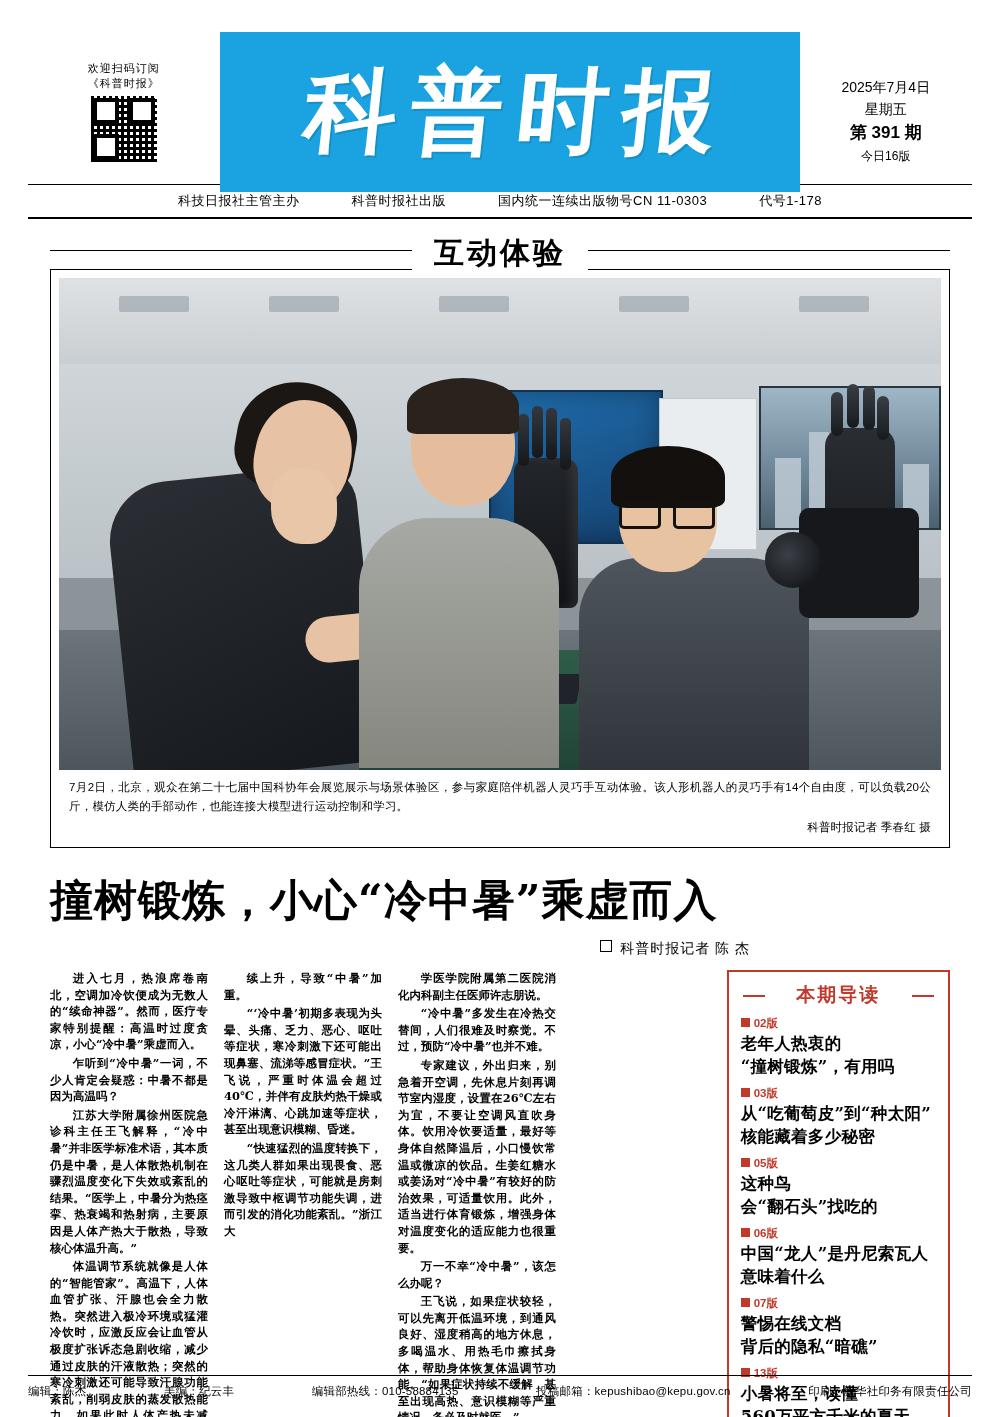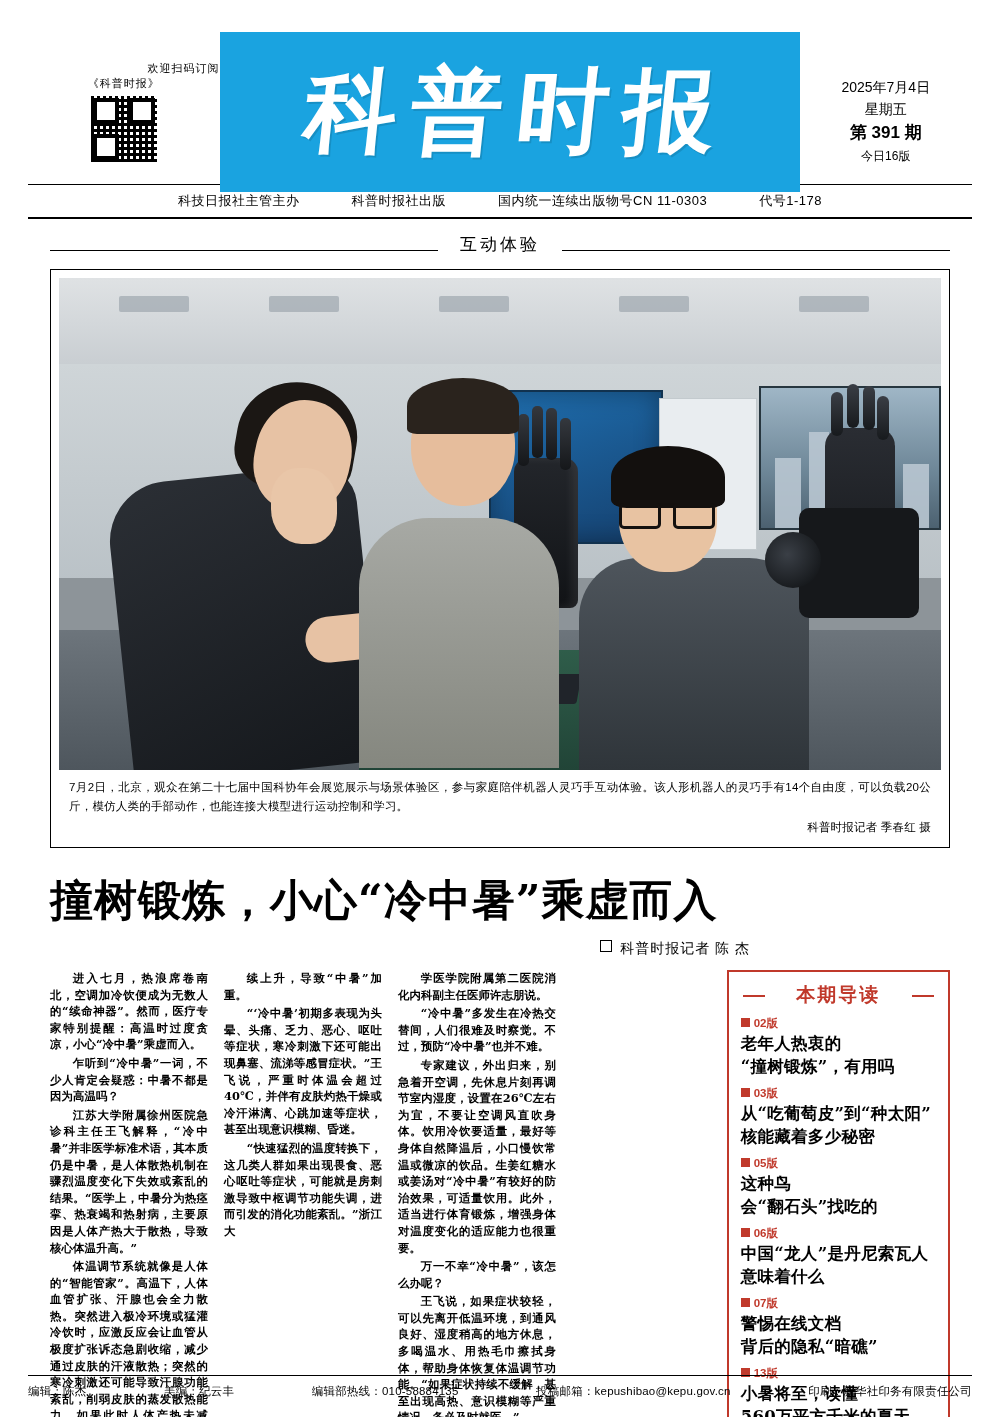--- a/index.html
+++ b/index.html
@@ -33,21 +33,20 @@
   }
   .mh-left {
     width: 200px;
     text-align: center;
     font-family: "Liberation Sans", sans-serif;
   }
   .mh-left .sub1 {
     font-size: 11px;
     letter-spacing: 1px;
     line-height: 15px;
-    text-align: right;
   }
   .mh-left .sub2 {
     font-size: 11px;
     letter-spacing: 1px;
     line-height: 15px;
     margin-bottom: 4px;
   }
   .qr {
     width: 66px;
     height: 66px;
@@ -145,22 +144,22 @@
     right: 22px;
     border-top: 1px solid #000;
   }
   .section-band .label {
     position: absolute;
     left: 50%;
     top: 4px;
     transform: translateX(-50%);
     background: #fff;
     padding: 0 22px;
-    font-size: 17px;
-    font-weight: normal;
+    font-size: 30px;
+    font-weight: bold;
     letter-spacing: 3px;
     font-family: "DejaVu Sans", "Liberation Sans", sans-serif;
   }
 
   
   .photo-wrap {
     border: 1px solid #000;
     padding: 8px;
     margin: 0 22px;
   }

